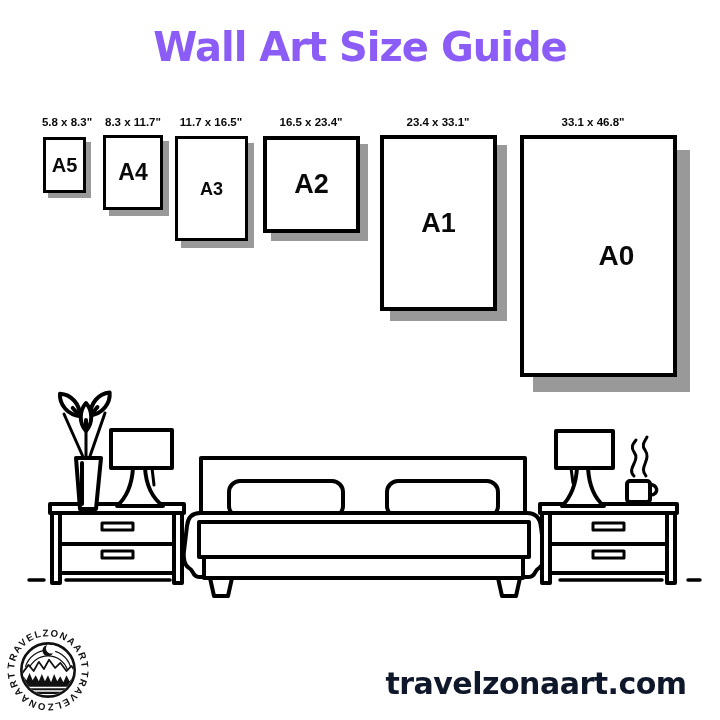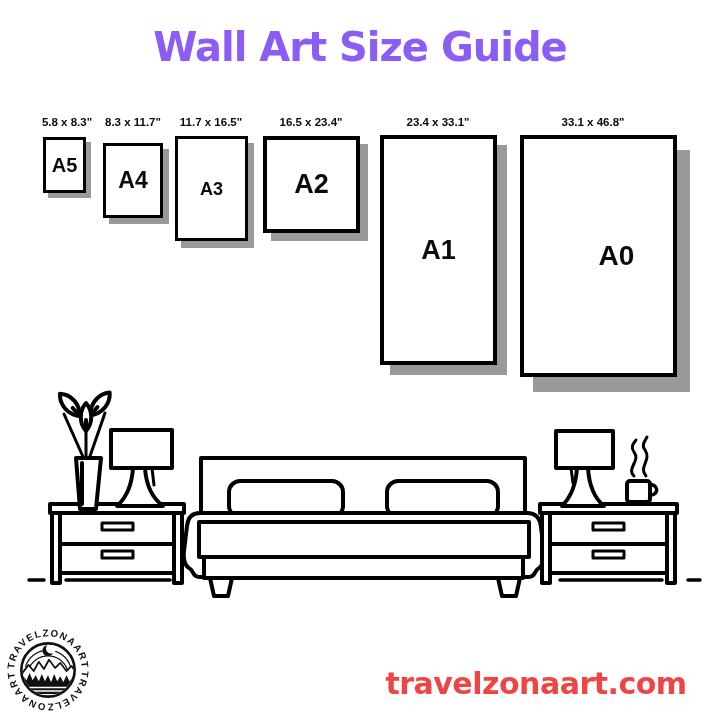--- a/index.html
+++ b/index.html
@@ -28,52 +28,52 @@
   .ln{stroke:#000;stroke-width:4;fill:#fff;stroke-linejoin:round;stroke-linecap:round;}
   .nf{fill:none;}
   .thin{stroke-width:3;}
   
   .logo-svg{position:absolute;left:7px;top:628px;width:82px;height:84px;}
   .logo-arc-text{font-family:"Liberation Sans",sans-serif;font-size:9.5px;font-weight:bold;letter-spacing:1.4px;fill:#111;}
   
   .website{
     position:absolute;left:352px;top:666px;width:368px;text-align:center;
     font-family:"DejaVu Sans","Liberation Sans",sans-serif;
-    font-weight:bold;font-size:30px;letter-spacing:-0.5px;color:#ef4444;white-space:nowrap;
+    font-weight:bold;font-size:30px;letter-spacing:-0.5px;color:#0f172a;white-space:nowrap;
   }
 </style>
 </head>
 <body>
 
 <div class="page-title">Wall Art Size Guide</div>
 
 <div>
 
   <div class="size-label" style="left:7px;top:116px;width:120px;">5.8 x 8.3"</div>
   <div class="size-box" style="left:43px;top:137px;width:43px;height:56px;box-shadow:5px 5px 0 #999;">
     <span class="size-code" style="font-size:20px;text-align:right;">A5</span>
   </div>
 
   <div class="size-label" style="left:73px;top:116px;width:120px;">8.3 x 11.7"</div>
-  <div class="size-box" style="left:103px;top:143px;width:60px;height:75px;box-shadow:6px 6px 0 #999;">
+  <div class="size-box" style="left:103px;top:135px;width:60px;height:75px;box-shadow:6px 6px 0 #999;">
     <span class="size-code" style="font-size:23px;">A4</span>
   </div>
 
   <div class="size-label" style="left:151px;top:116px;width:120px;">11.7 x 16.5"</div>
   <div class="size-box" style="left:175px;top:136px;width:73px;height:105px;box-shadow:6px 7px 0 #999;">
     <span class="size-code" style="font-size:18px;">A3</span>
   </div>
 
   <div class="size-label" style="left:251px;top:116px;width:120px;">16.5 x 23.4"</div>
   <div class="size-box" style="left:263px;top:136px;width:97px;height:97px;border-width:4px;box-shadow:8px 8px 0 #999;">
     <span class="size-code" style="font-size:27px;">A2</span>
   </div>
 
   <div class="size-label" style="left:378px;top:116px;width:120px;">23.4 x 33.1"</div>
-  <div class="size-box" style="left:380px;top:135px;width:117px;height:230px;border-width:4px;box-shadow:10px 10px 0 #999;">
+  <div class="size-box" style="left:380px;top:135px;width:117px;height:176px;border-width:4px;box-shadow:10px 10px 0 #999;">
     <span class="size-code" style="font-size:27px;">A1</span>
   </div>
 
   <div class="size-label" style="left:533px;top:116px;width:120px;">33.1 x 46.8"</div>
   <div class="size-box" style="left:520px;top:135px;width:157px;height:242px;border-width:4px;box-shadow:13px 15px 0 #999;padding-left:36px;">
     <span class="size-code" style="font-size:28px;">A0</span>
   </div>
 </div>
 
 <svg class="scene-svg" viewBox="0 380 720 230">

